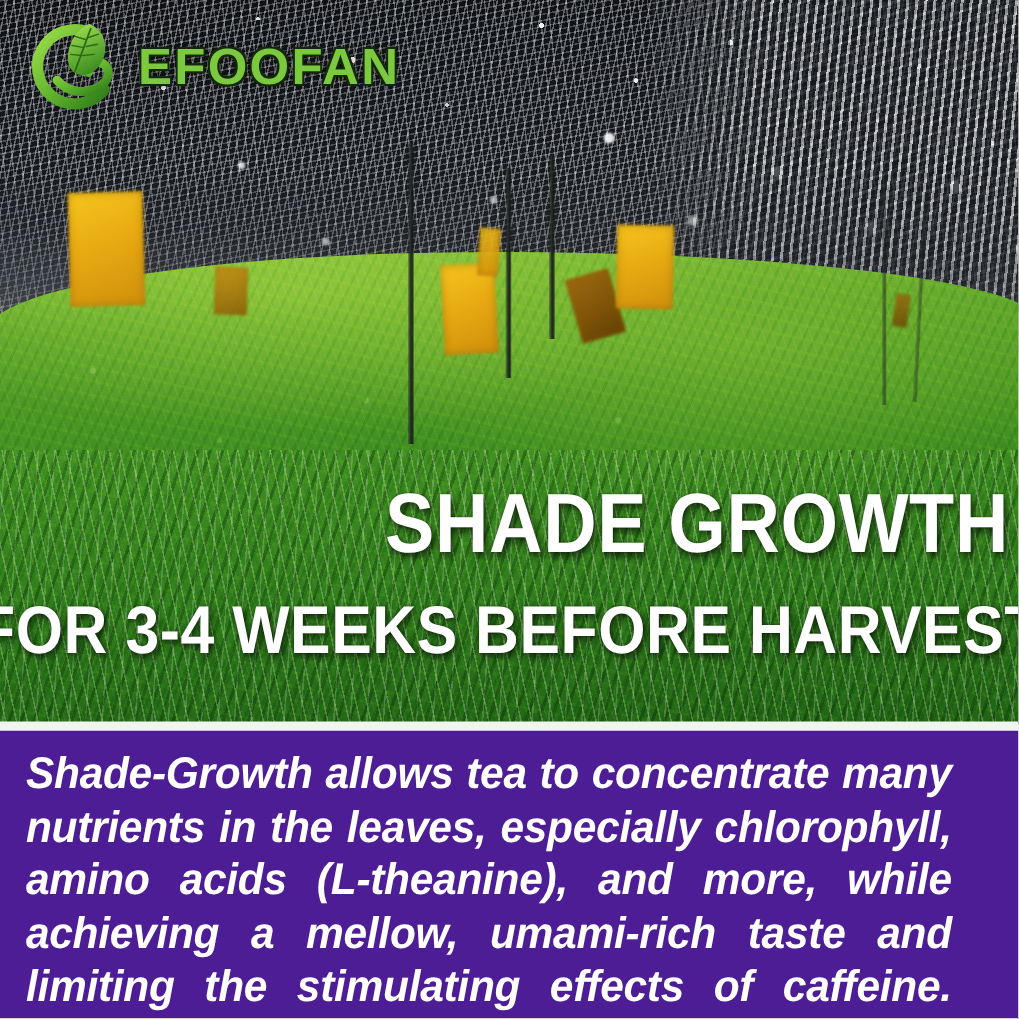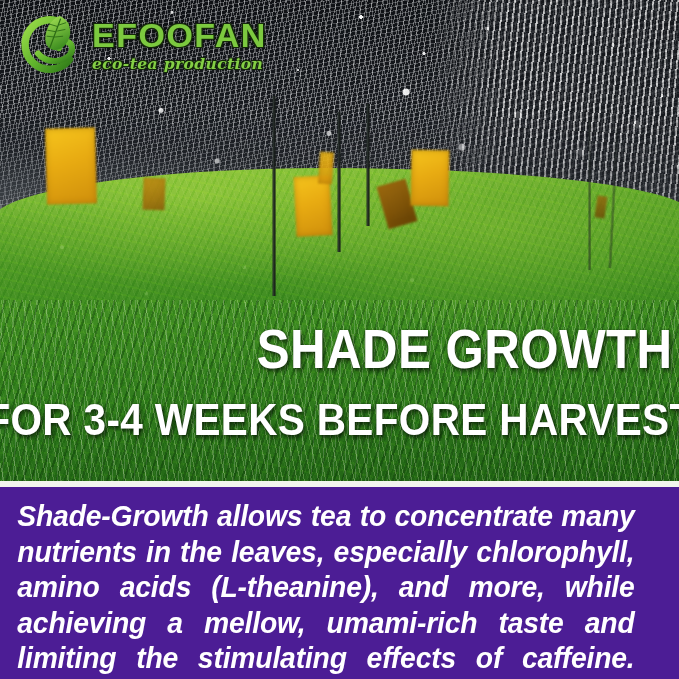--- a/index.html
+++ b/index.html
@@ -187,21 +187,21 @@
     position: absolute;
     left: 12px; top: 10px;
     display: flex;
     align-items: center;
     gap: 4px;
     z-index: 20;
   }
   .logo-mark { width: 76px; height: 72px; display: block; }
   .logo-words {
     display: flex;
-    flex-direction: column;
+    flex-direction: row;
     justify-content: center;
     line-height: 1;
     padding-bottom: 2px;
   }
   .brand {
     font-family: "Liberation Sans", sans-serif;
     font-weight: 700;
     font-size: 34px;
     letter-spacing: 1.5px;
     color: #7cc93f;
@@ -342,21 +342,20 @@
 
         <path d="M34 58 C44 70 64 72 76 60 C82 54 80 44 72 42 C66 40 60 45 62 51" fill="none" stroke="url(#lg)" stroke-width="8" stroke-linecap="round"></path>
 
         <path d="M63 8 C78 14 82 34 70 47 C60 58 46 54 44 42 C42 28 51 12 63 8 Z" fill="url(#lf)"></path>
 
         <path d="M64 12 L50 50" stroke="#2c6b15" stroke-width="1.6" fill="none" stroke-linecap="round"></path>
         <path d="M60 22 L50 19 M58 29 L47 27 M56 36 L46 35 M62 20 L71 17 M60 28 L70 26 M57 36 L67 35" stroke="#2c6b15" stroke-width="1.2" fill="none" stroke-linecap="round"></path>
       </svg>
       <div class="logo-words">
         <div class="brand">EFOOFAN</div>
-        <div class="tagline">eco-tea production</div>
       </div>
     </div>
 
     <div class="headline headline-1">SHADE GROWTH</div>
     <div class="headline headline-2">FOR 3-4 WEEKS BEFORE HARVEST</div>
   </div>
 
   <div class="separator"></div>
 
   <div class="panel">

